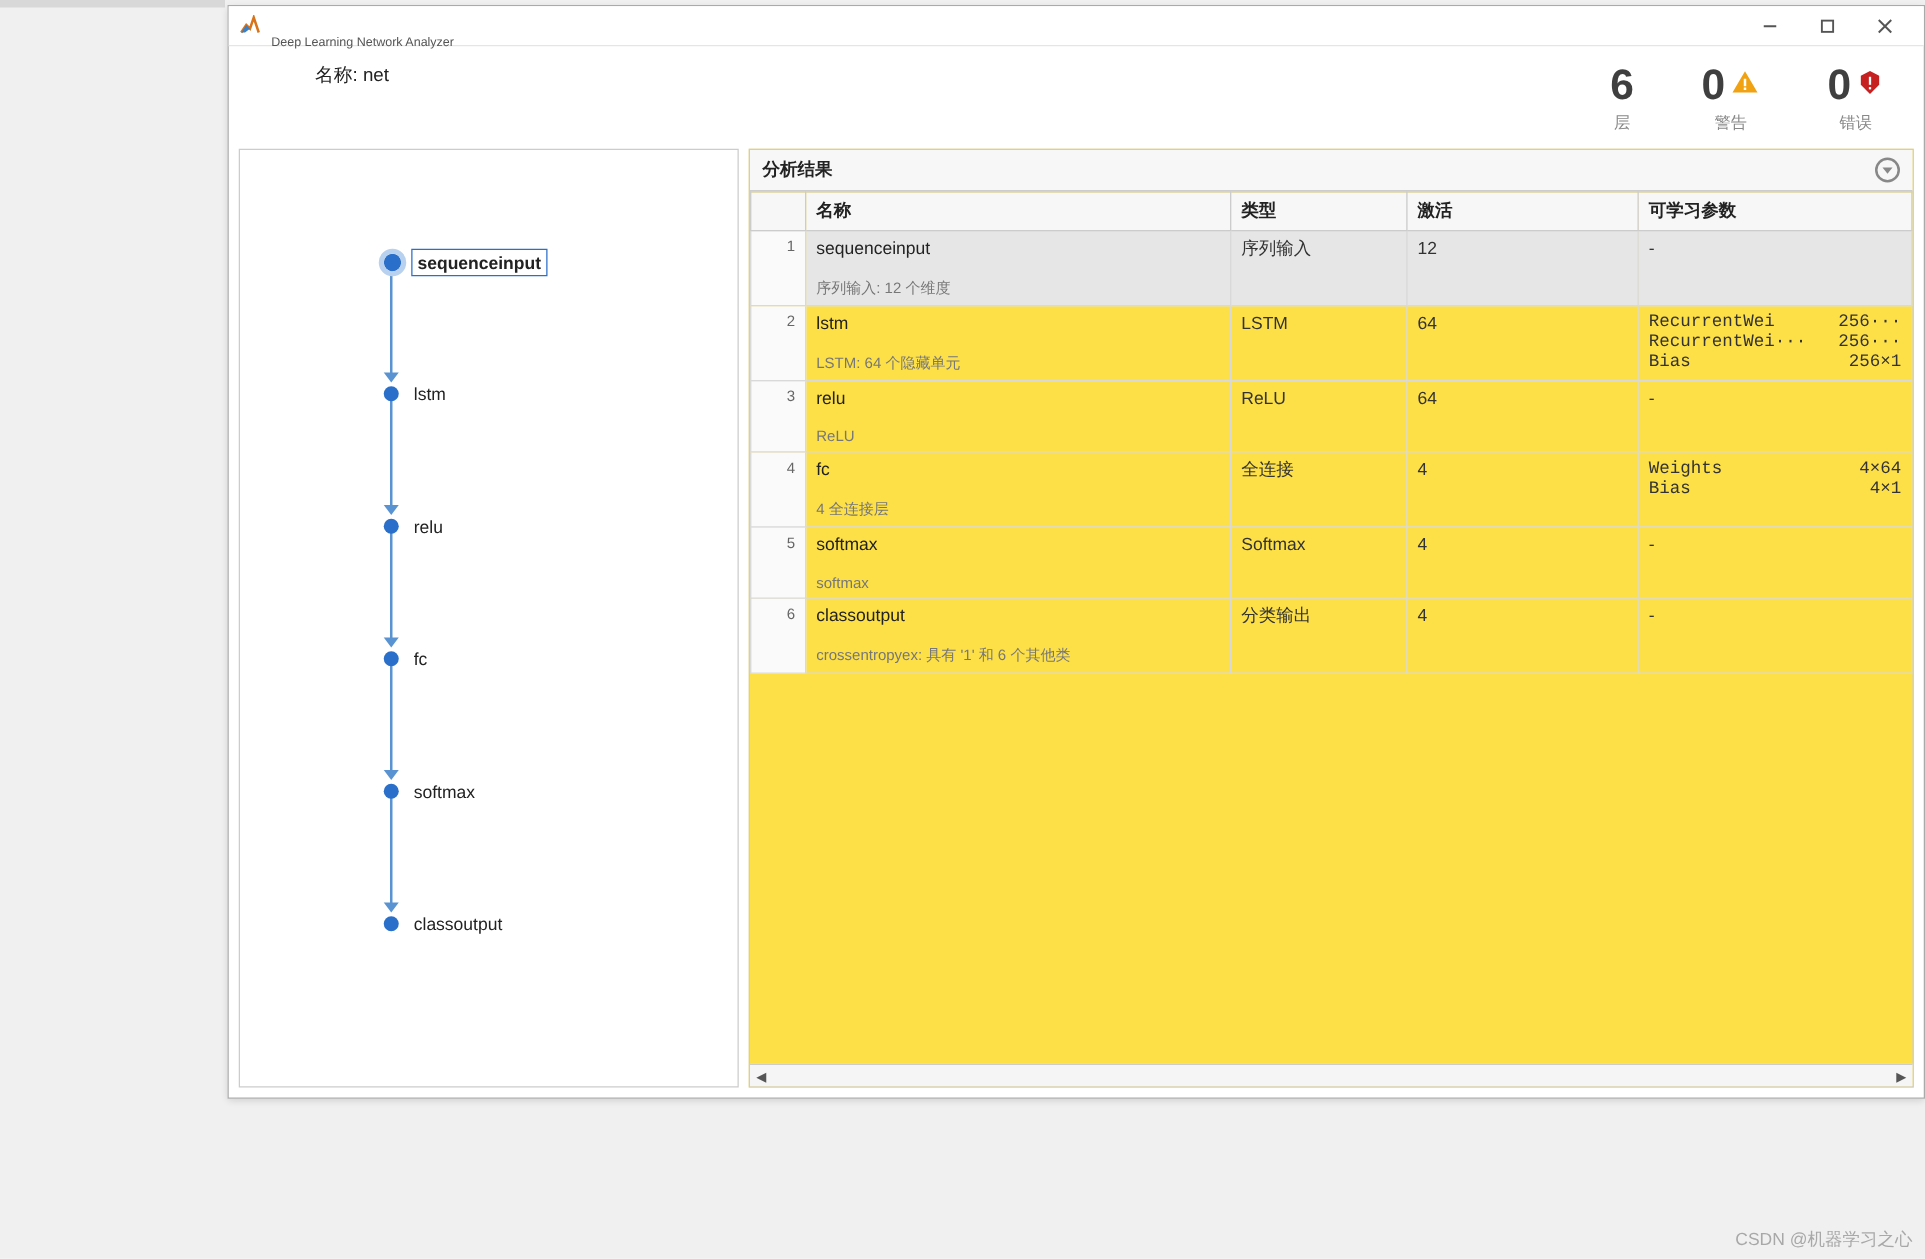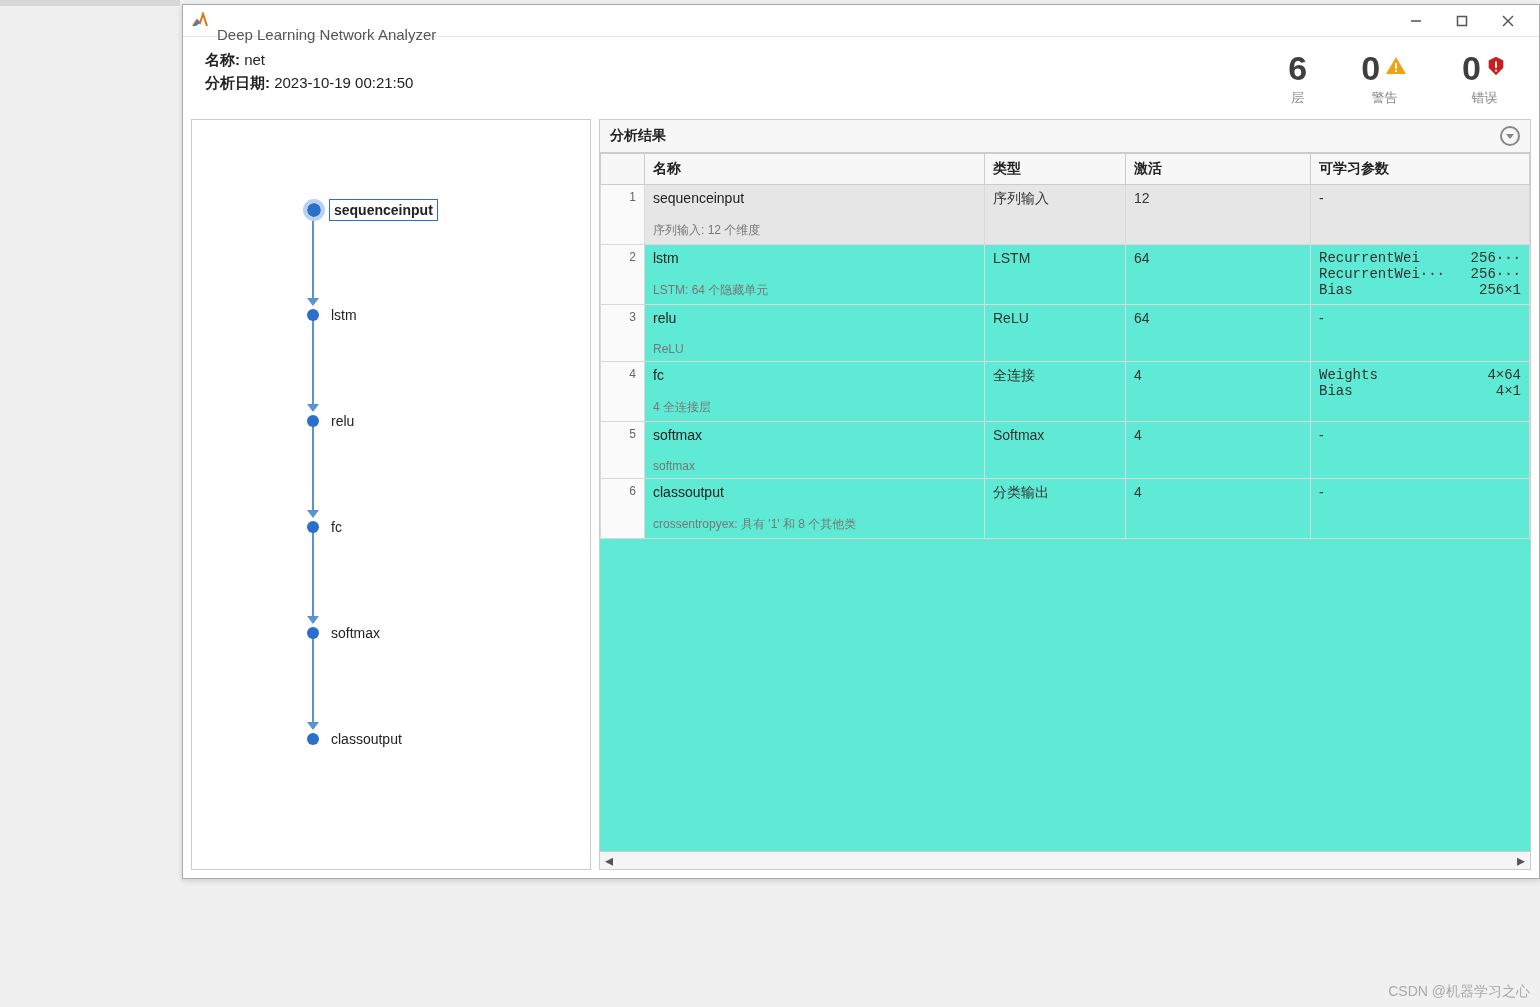--- a/index.html
+++ b/index.html
@@ -28,35 +28,35 @@
   background: #fff;
   border-bottom: 1px solid #e5e5e5;
   display: flex;
   align-items: center;
   padding: 0 8px;
 }
 .titlebar .app-icon {
   width: 18px; height: 18px; margin-right: 8px;
   display: flex; align-items: center; justify-content: center;
 }
-.titlebar .title { font-size: 15px; color: #555; flex: 1; margin-top: 28px; }
+.titlebar .title { font-size: 10px; color: #555; flex: 1; margin-top: 28px; }
 .titlebar .win-btn {
   width: 46px; height: 32px;
   display: flex; align-items: center; justify-content: center;
   color: #555;
 }
 .header-block {
   padding: 14px 22px 12px 22px;
   display: flex;
   align-items: flex-start;
 }
 .header-left { flex: 1; }
 .h1 { font-size: 22px; font-weight: bold; color: #222; margin-bottom: 8px; }
 .h-row { font-size: 15px; color: #222; margin-bottom: 4px; }
-.h-row .label { font-weight: bold; }
+.h-row .label { font-weight: normal; margin-left: 47px; }
 .stats { display: flex; gap: 54px; align-items: flex-end; padding-right: 10px; }
 .stat { text-align: center; }
 .stat-top { display: flex; align-items: center; justify-content: center; gap: 4px; }
 .stat-num { font-size: 34px; font-weight: bold; color: #3f3f3f; line-height: 1; }
 .stat-label { font-size: 13px; color: #888; margin-top: 4px; }
 .content-area {
   flex: 1;
   display: flex;
   gap: 8px;
   padding: 0 8px 8px 8px;
@@ -99,21 +99,21 @@
   position: absolute;
   left: 115px;
   width: 0; height: 0;
   border-left: 6px solid transparent;
   border-right: 6px solid transparent;
   border-top: 8px solid #5a93d1;
 }
 .results-panel {
   flex: 1;
   border: 1px solid #ccc;
-  background: #5eead4;
+  background: #fde047;
   display: flex;
   flex-direction: column;
   min-width: 0;
 }
 .results-header {
   background: #f7f7f7;
   border-bottom: 1px solid #ccc;
   padding: 6px 10px;
   display: flex;
   align-items: center;
@@ -219,24 +219,20 @@
           <line x1="11" y1="1" x2="1" y2="11" stroke="#555" stroke-width="1.5"></line>
         </svg>
     </div>
   </div>
 
   <div class="header-block">
     <div class="header-left">
       <div class="h-row">
         <span class="label">名称:</span>
         <span>net</span>
-      </div>
-      <div class="h-row">
-        <span class="label">分析日期:</span>
-        <span>2023-10-19 00:21:50</span>
       </div>
     </div>
     <div class="stats">
       <div class="stat">
         <div class="stat-top">
             <span class="stat-num">6</span>
           </div>
         <div class="stat-label">层</div>
       </div>
       <div class="stat">
@@ -383,21 +379,21 @@
                 </td>
                 <td>Softmax</td>
                 <td>4</td>
                 <td>-</td>
               </tr>
               <tr>
                 <td class="idx">6</td>
                 <td>
                   <div class="cell-name">
                     <div class="main">classoutput</div>
-                    <div class="sub">crossentropyex: 具有 '1' 和 8 个其他类</div>
+                    <div class="sub">crossentropyex: 具有 '1' 和 6 个其他类</div>
                   </div>
                 </td>
                 <td>分类输出</td>
                 <td>4</td>
                 <td>-</td>
               </tr>
             </tbody>
         </table>
       </div>
       <div class="scroll-stub">

